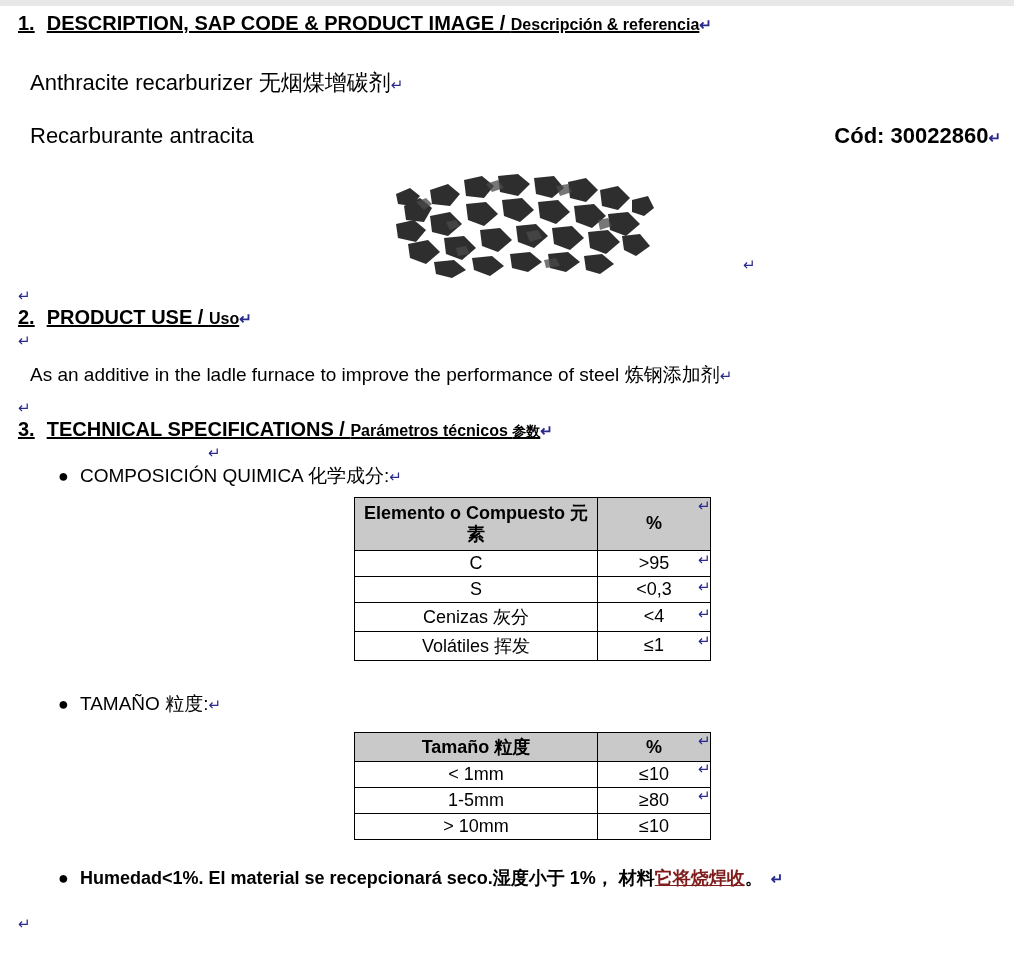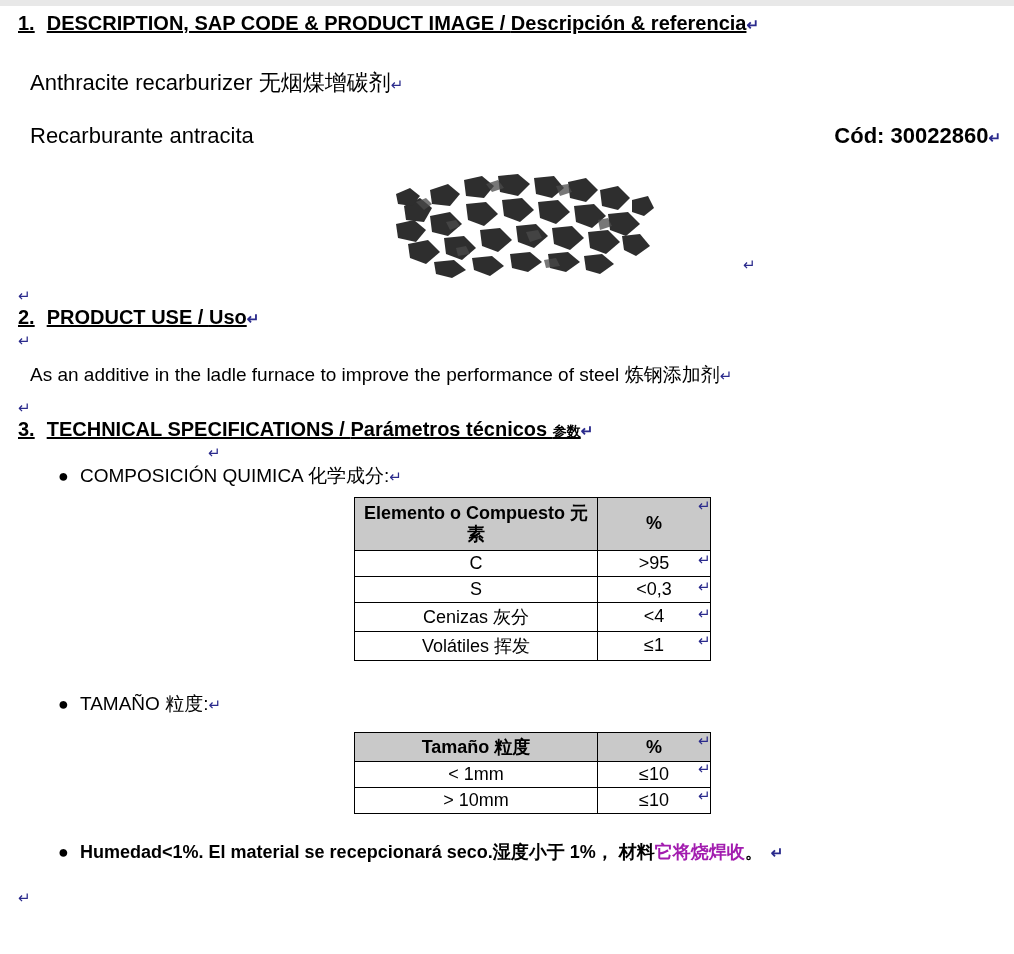--- a/index.html
+++ b/index.html
@@ -63,21 +63,21 @@
     white-space: nowrap;
   }
   .heading .num {
     text-decoration: underline;
     margin-right: 12px;
   }
   .heading .htext {
     text-decoration: underline;
   }
   .heading .htext .small {
-    font-size: 20px;
+    font-size: 16px;
   }
   .heading .htext .cn {
     font-size: 14px;
   }
 
   .line {
     font-size: 22px;
     line-height: 1.30;
     margin: 12px;
     white-space: nowrap;
@@ -163,21 +163,22 @@
   .mark-col {
     position: absolute;
     left: 344px;
     top: 0;
   }
   .mark-col div {
     font-size: 15px;
     color: #2a2a8c;
   }
   .underline-blue {
-    color: #a21caf;
+    text-decoration: underline;
+    color: #7f1d1d;
   }
   .tiny-sub {
     font-size: 13px;
     vertical-align: sub;
   }
   .note-row {
     display: flex;
     align-items: baseline;
     margin-left: 40px;
     font-size: 18px;
@@ -334,20 +335,24 @@
         <tbody>
             <tr>
           <th class="col-a">Tamaño 粒度</th>
           <th class="col-b">%</th>
         </tr>
         <tr>
           <td>&lt; 1mm</td>
           <td>≤10</td>
         </tr>
         <tr>
+          <td>1-5mm</td>
+          <td>≥80</td>
+        </tr>
+        <tr>
           <td>&gt; 10mm</td>
           <td>≤10</td>
         </tr>
       </tbody>
         </table>
       <div class="mark-col">
         <div style="height:28px">↵</div>
         <div style="height:27px">↵</div>
         <div style="height:27px">↵</div>
       </div>

